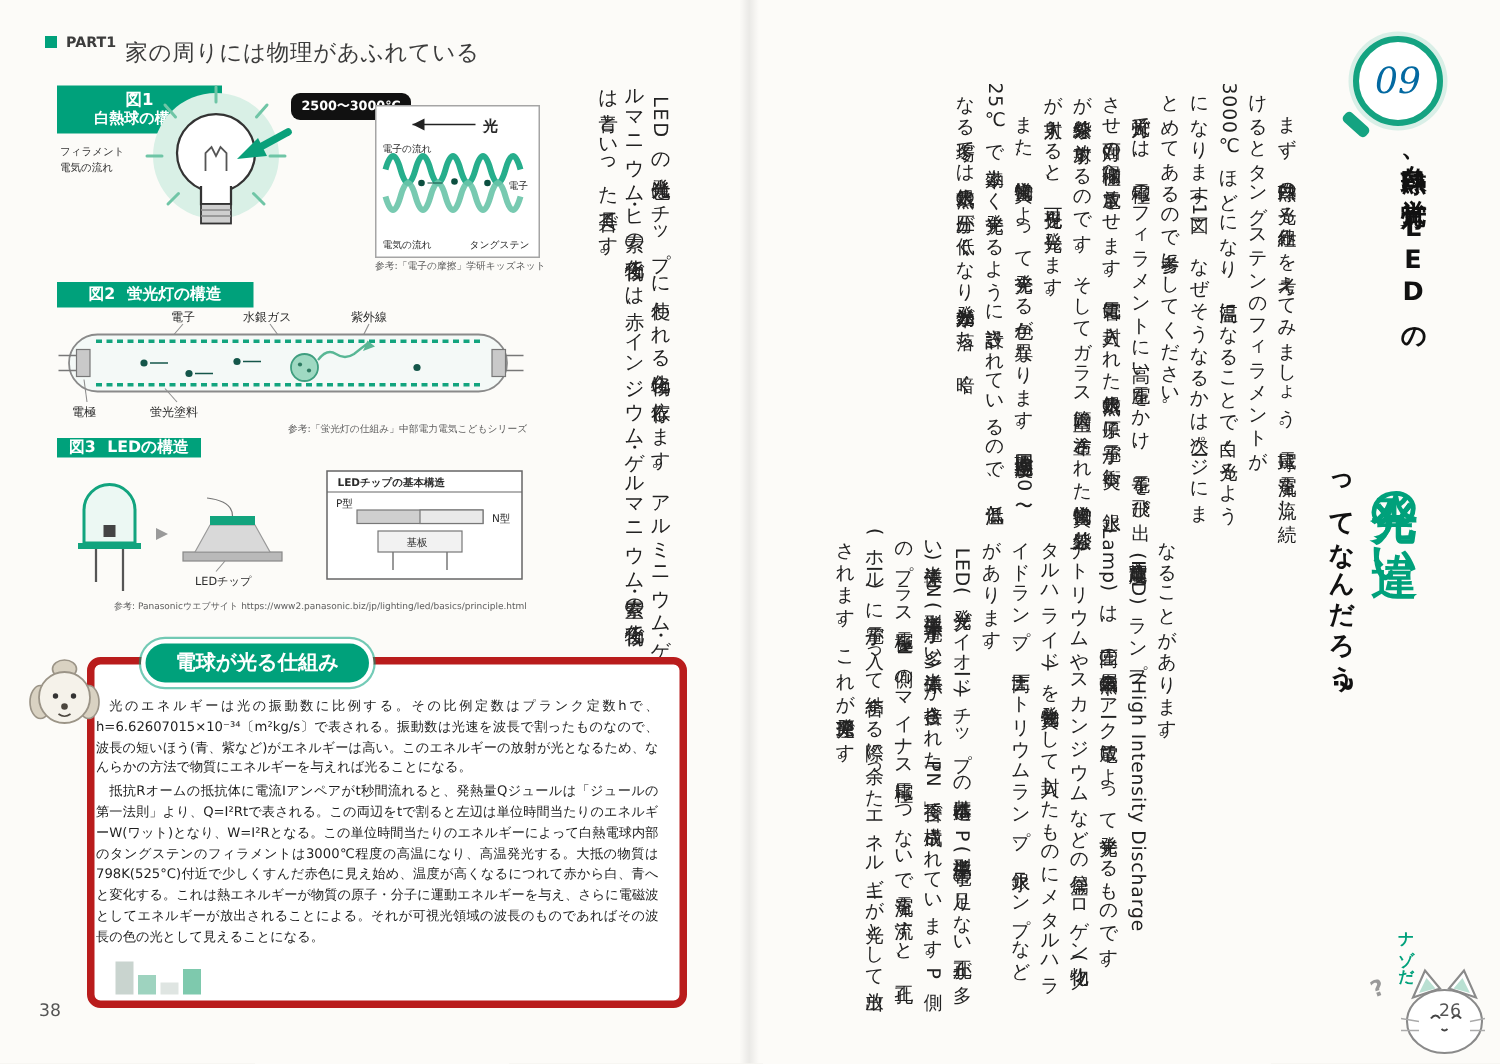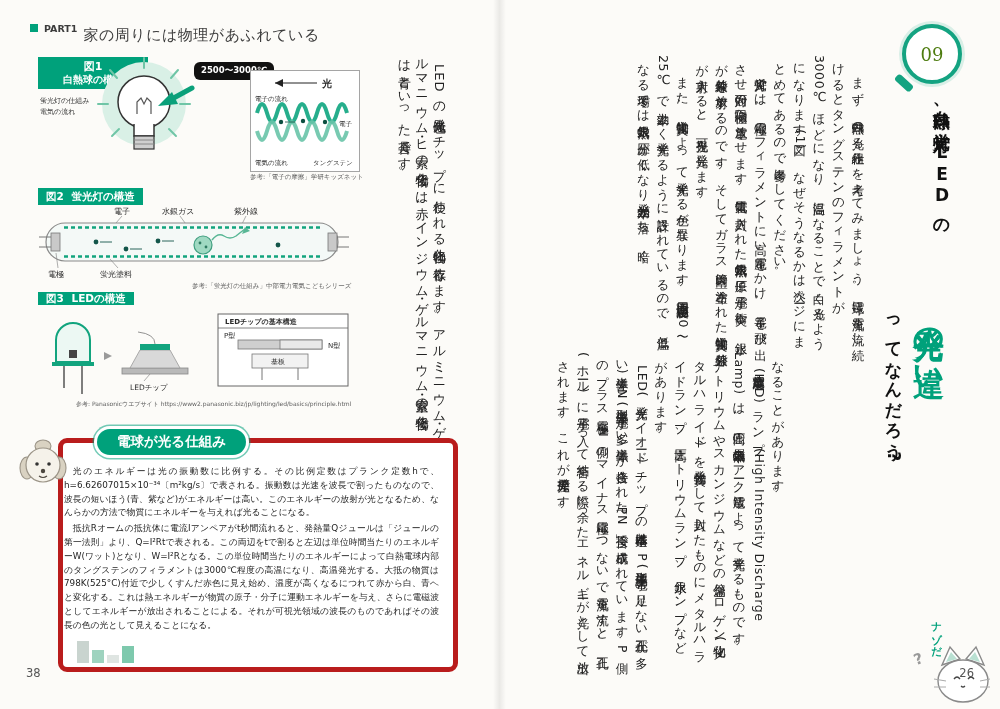--- a/index.html
+++ b/index.html
@@ -45,21 +45,21 @@
     <span style="font-size:15px;color:#3c3c3c;letter-spacing:0.5px;margin-top:15px;">家の周りには物理があふれている</span>
   </div>
 
   <div class="abs spine" style="left:493px;top:0;width:13px;height:709px;"></div>
 
   <div class="abs figpill" style="left:38px;top:57px;width:78px;padding:3px 16px;text-align:center;">
     <span style="display:block;font-size:11px;">図1</span>
     <span style="display:block;font-size:10px;">白熱球の構造</span>
   </div>
 
-  <span class="abs" style="left:40px;top:96px;font-size:7px;color:#333;">蛍光灯の仕組み</span>
+  <span class="abs" style="left:40px;top:96px;font-size:7px;color:#333;">フィラメント</span>
   <span class="abs" style="left:40px;top:107px;font-size:7px;color:#333;">電気の流れ</span>
 
   <svg class="abs" style="left:90px;top:56px;" width="104" height="118" viewBox="0 0 104 118">
     <circle cx="54" cy="48" r="42" fill="#d9f0e6"></circle>
     <g stroke="#6fc5a6" stroke-width="2" stroke-linecap="round">
       <line x1="54" y1="2" x2="54" y2="12"></line>
         <line x1="20" y1="14" x2="27" y2="22"></line>
       <line x1="88" y1="14" x2="81" y2="22"></line>
         <line x1="8" y1="48" x2="18" y2="48"></line>
       <line x1="90" y1="48" x2="100" y2="48"></line>
@@ -96,21 +96,21 @@
       <line x1="34" y1="51" x2="44" y2="51" stroke="#0c4f40" stroke-width="0.8"></line>
       <text x="4" y="30" font-size="6.5">電子の流れ</text>
       <text x="4" y="94" font-size="6.5">電気の流れ</text>
       <text x="62" y="94" font-size="6.5">タングステン</text>
       <text x="88" y="55" font-size="6.5">電子</text>
     </svg>
   </div>
 
   <span class="abs ref" style="left:250px;top:173px;font-size:6.5px;">参考:「電子の摩擦」学研キッズネット</span>
 
-  <div class="abs figpill" style="left:38px;top:188px;padding:2px 8px;font-size:10.5px;">
+  <div class="abs figpill" style="left:38px;top:188px;padding:2px 21px;font-size:10.5px;">
     <span>図2</span>
     <span style="margin-left:4px;">蛍光灯の構造</span>
   </div>
 
   <svg class="abs" style="left:38px;top:205px;" width="312" height="76" viewBox="0 0 312 76">
     <text x="76" y="9" font-size="8">電子</text>
     <text x="124" y="9" font-size="8">水銀ガス</text>
     <text x="196" y="9" font-size="8">紫外線</text>
     <g stroke="#8d8d8d" stroke-width="0.7">
       <line x1="84" y1="11" x2="66" y2="32"></line>
@@ -211,21 +211,21 @@
     <circle cx="19" cy="30" r="1.8" fill="#333"></circle>
     <circle cx="31" cy="30" r="1.8" fill="#333"></circle>
     <circle cx="25" cy="37" r="2.2" fill="#4b463e"></circle>
     <path d="M21,42 q4,3 8,0" fill="none" stroke="#4b463e" stroke-width="1.1"></path>
   </svg>
 
   <span class="abs" style="left:26px;top:666px;font-size:11.5px;color:#555;">38</span>
 
   <div class="abs" style="right:38px;top:24px;width:60px;height:60px;">
     <div style="width:60px;height:60px;border-radius:50%;background:#fff;border:4px solid #14a381;box-shadow:0 0 0 3px #d9efe7;display:flex;align-items:center;justify-content:center;box-sizing:border-box;">
-      <span style="font-family:'DejaVu Serif','Liberation Serif',serif;font-size:18px;color:#4d7c0f;">09</span>
+      <span style="font-family:'DejaVu Serif','Liberation Serif',serif;font-style:italic;font-size:24px;color:#0369a1;">09</span>
     </div>
     <div style="position:absolute;left:-8px;bottom:-3px;width:20px;height:8px;background:#14a381;border-radius:3px;transform:rotate(42deg);"></div>
   </div>
 
   <div class="abs vtext upright" style="right:46px;top:96px;font-size:17px;font-weight:bold;letter-spacing:1.5px;color:#111;">白熱球、蛍光灯、LEDの</div>
   <div class="abs vtext" style="right:50px;top:305px;font-size:31px;font-weight:bold;letter-spacing:1px;color:var(--accent);">発光の違い</div>
   <div class="abs vtext" style="right:94px;top:308px;font-size:17px;font-weight:bold;letter-spacing:1px;color:#111;">ってなんだろう?</div>
 
   <div class="abs vtext pre bodytext" style="right:132px;top:55px;height:293px;">　まず、白熱球の光る仕組みを考えてみましょう。電球に電流を流し続けるとタングステンのフィラメントが3000℃ほどになり、高温になることで白く光るようになります(図1)。なぜそうなるかは次ページにまとめてあるので参考にしてください。
 　蛍光灯では、電極のフィラメントに高い電圧をかけ、電子を飛び出させ対面の陽極側へ放電させます。電気管に封入された水銀蒸気の原子に電子が衝突し、水銀が紫外線を放射するのです。そしてガラス管内壁に塗布された蛍光物質に紫外線が入射すると、可視光を発光します。

